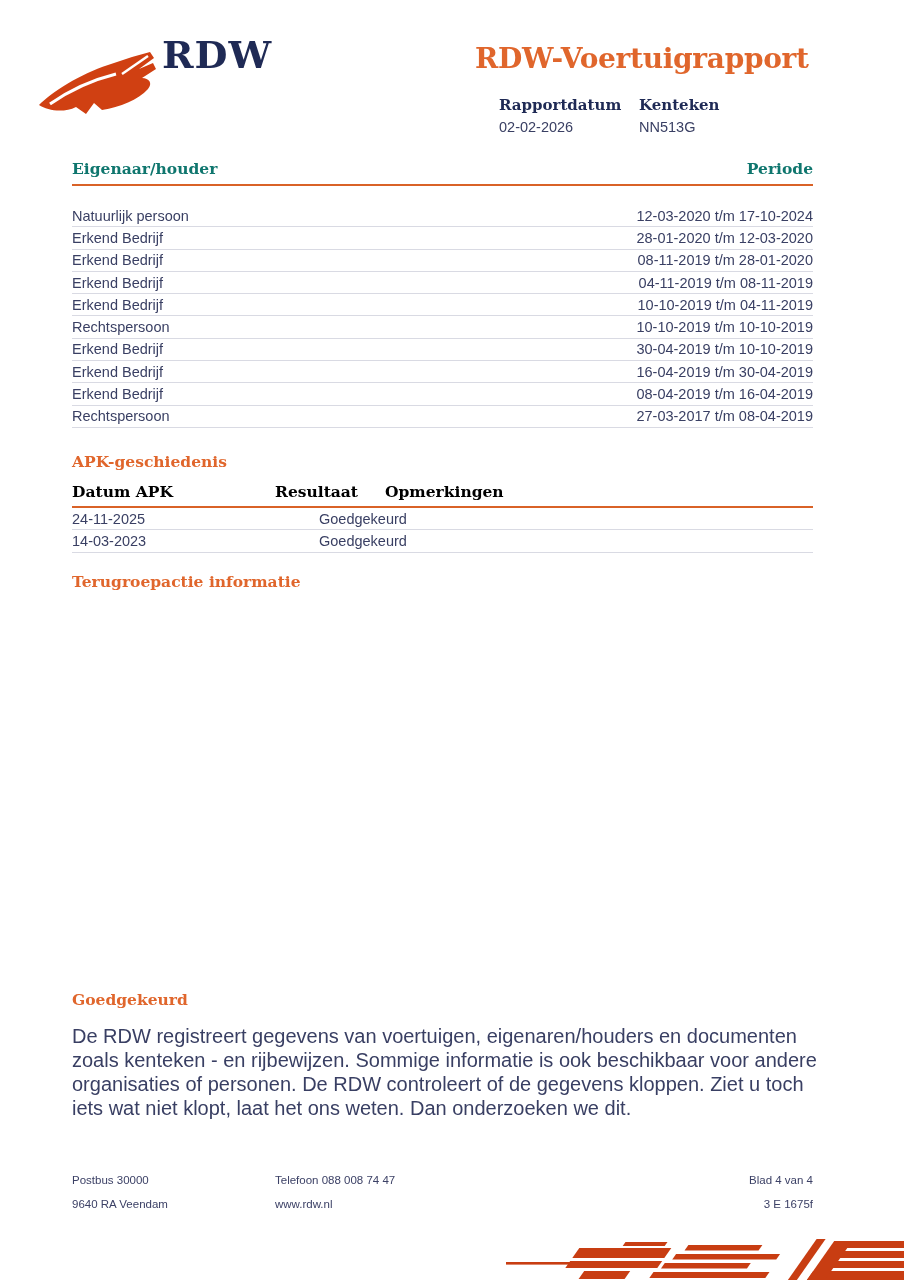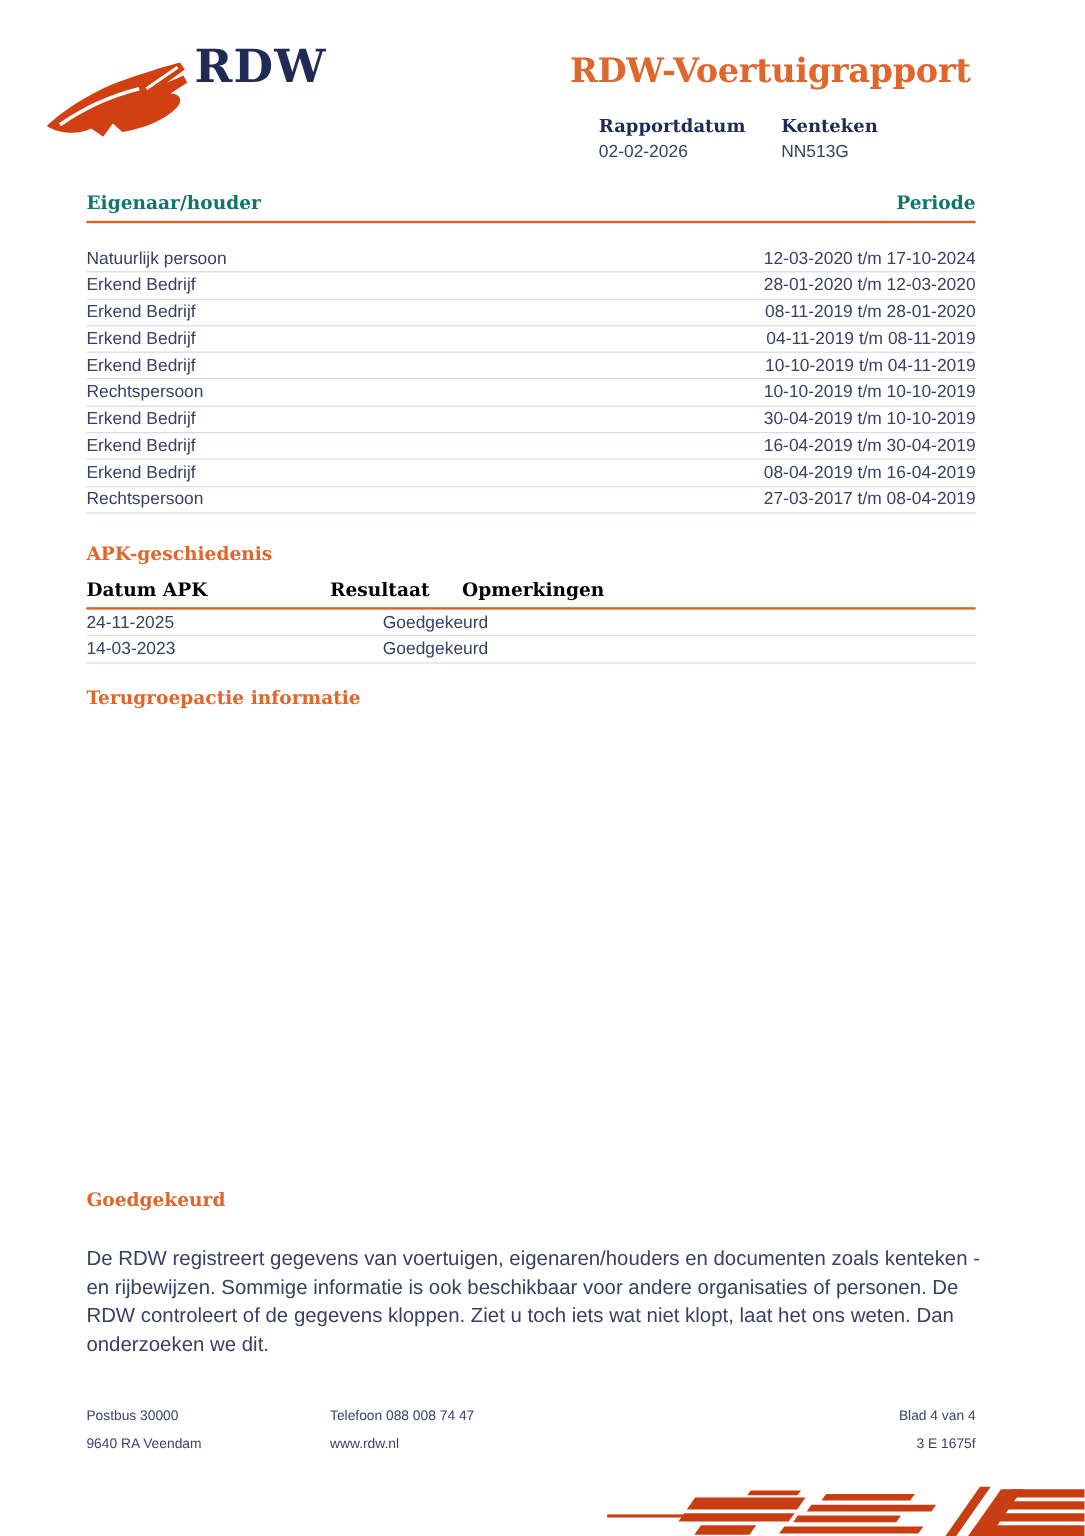--- a/index.html
+++ b/index.html
@@ -10,21 +10,21 @@
     overflow:hidden;
     font-family:"Liberation Sans",sans-serif;
     color:#393f63;
   }
   .serif{font-family:"DejaVu Serif","Liberation Serif",serif;font-weight:bold;}
 
   
   .logo-mark{position:absolute;left:36px;top:50px;width:122px;height:70px;}
   .logo-word{position:absolute;left:162px;top:32px;font-size:38px;letter-spacing:1px;color:#1f2a55;}
   .doc-title{position:absolute;left:475px;top:42px;font-size:28px;color:#e0662c;letter-spacing:-0.3px;white-space:nowrap;}
-  .meta{position:absolute;left:499px;top:96px;display:grid;grid-template-columns:140px auto;column-gap:12px;}
+  .meta{position:absolute;left:499px;top:96px;display:grid;grid-template-columns:140px auto;column-gap:0;}
   .meta .label{font-size:15px;color:#1f2a55;}
   .meta .value{font-size:14.5px;margin-top:5px;}
 
   
   .owners{position:absolute;left:72px;top:159px;width:741px;}
   .owners-head{display:flex;justify-content:space-between;font-size:15.5px;color:#0f766e;
                padding-bottom:6px;border-bottom:2px solid #d96227;}
   .owners-rows{margin-top:19px;}
   .row2{display:flex;justify-content:space-between;align-items:center;height:21.3px;
         font-size:14.5px;border-bottom:1px solid #d9dae3;}
@@ -36,21 +36,21 @@
             margin-top:11px;padding-bottom:5px;border-bottom:2px solid #d96227;}
   .apk-row{display:grid;grid-template-columns:203px 110px 1fr;align-items:center;height:21.4px;
            font-size:14.5px;border-bottom:1px solid #d9dae3;gap:44px;}
 
   
   .recall{position:absolute;left:72px;top:572px;width:741px;}
   .recall-text{margin-top:11px;font-size:14.5px;}
 
   
   .proclaimer{position:absolute;left:72px;top:990px;width:748px;}
-  .proclaimer-text{margin-top:28px;font-size:17px;line-height:24px;}
+  .proclaimer-text{margin-top:15px;font-size:20px;line-height:24px;}
 
   
   .footer{position:absolute;left:72px;top:1168px;width:741px;display:grid;
           grid-template-columns:203px 1fr auto;font-size:11.5px;color:#3c4166;}
   .footer .cell div{line-height:24px;}
   .footer .right{text-align:right;}
 
   .bottom-graphic{position:absolute;right:0;bottom:0;width:400px;height:43px;}
 </style>
 </head>

